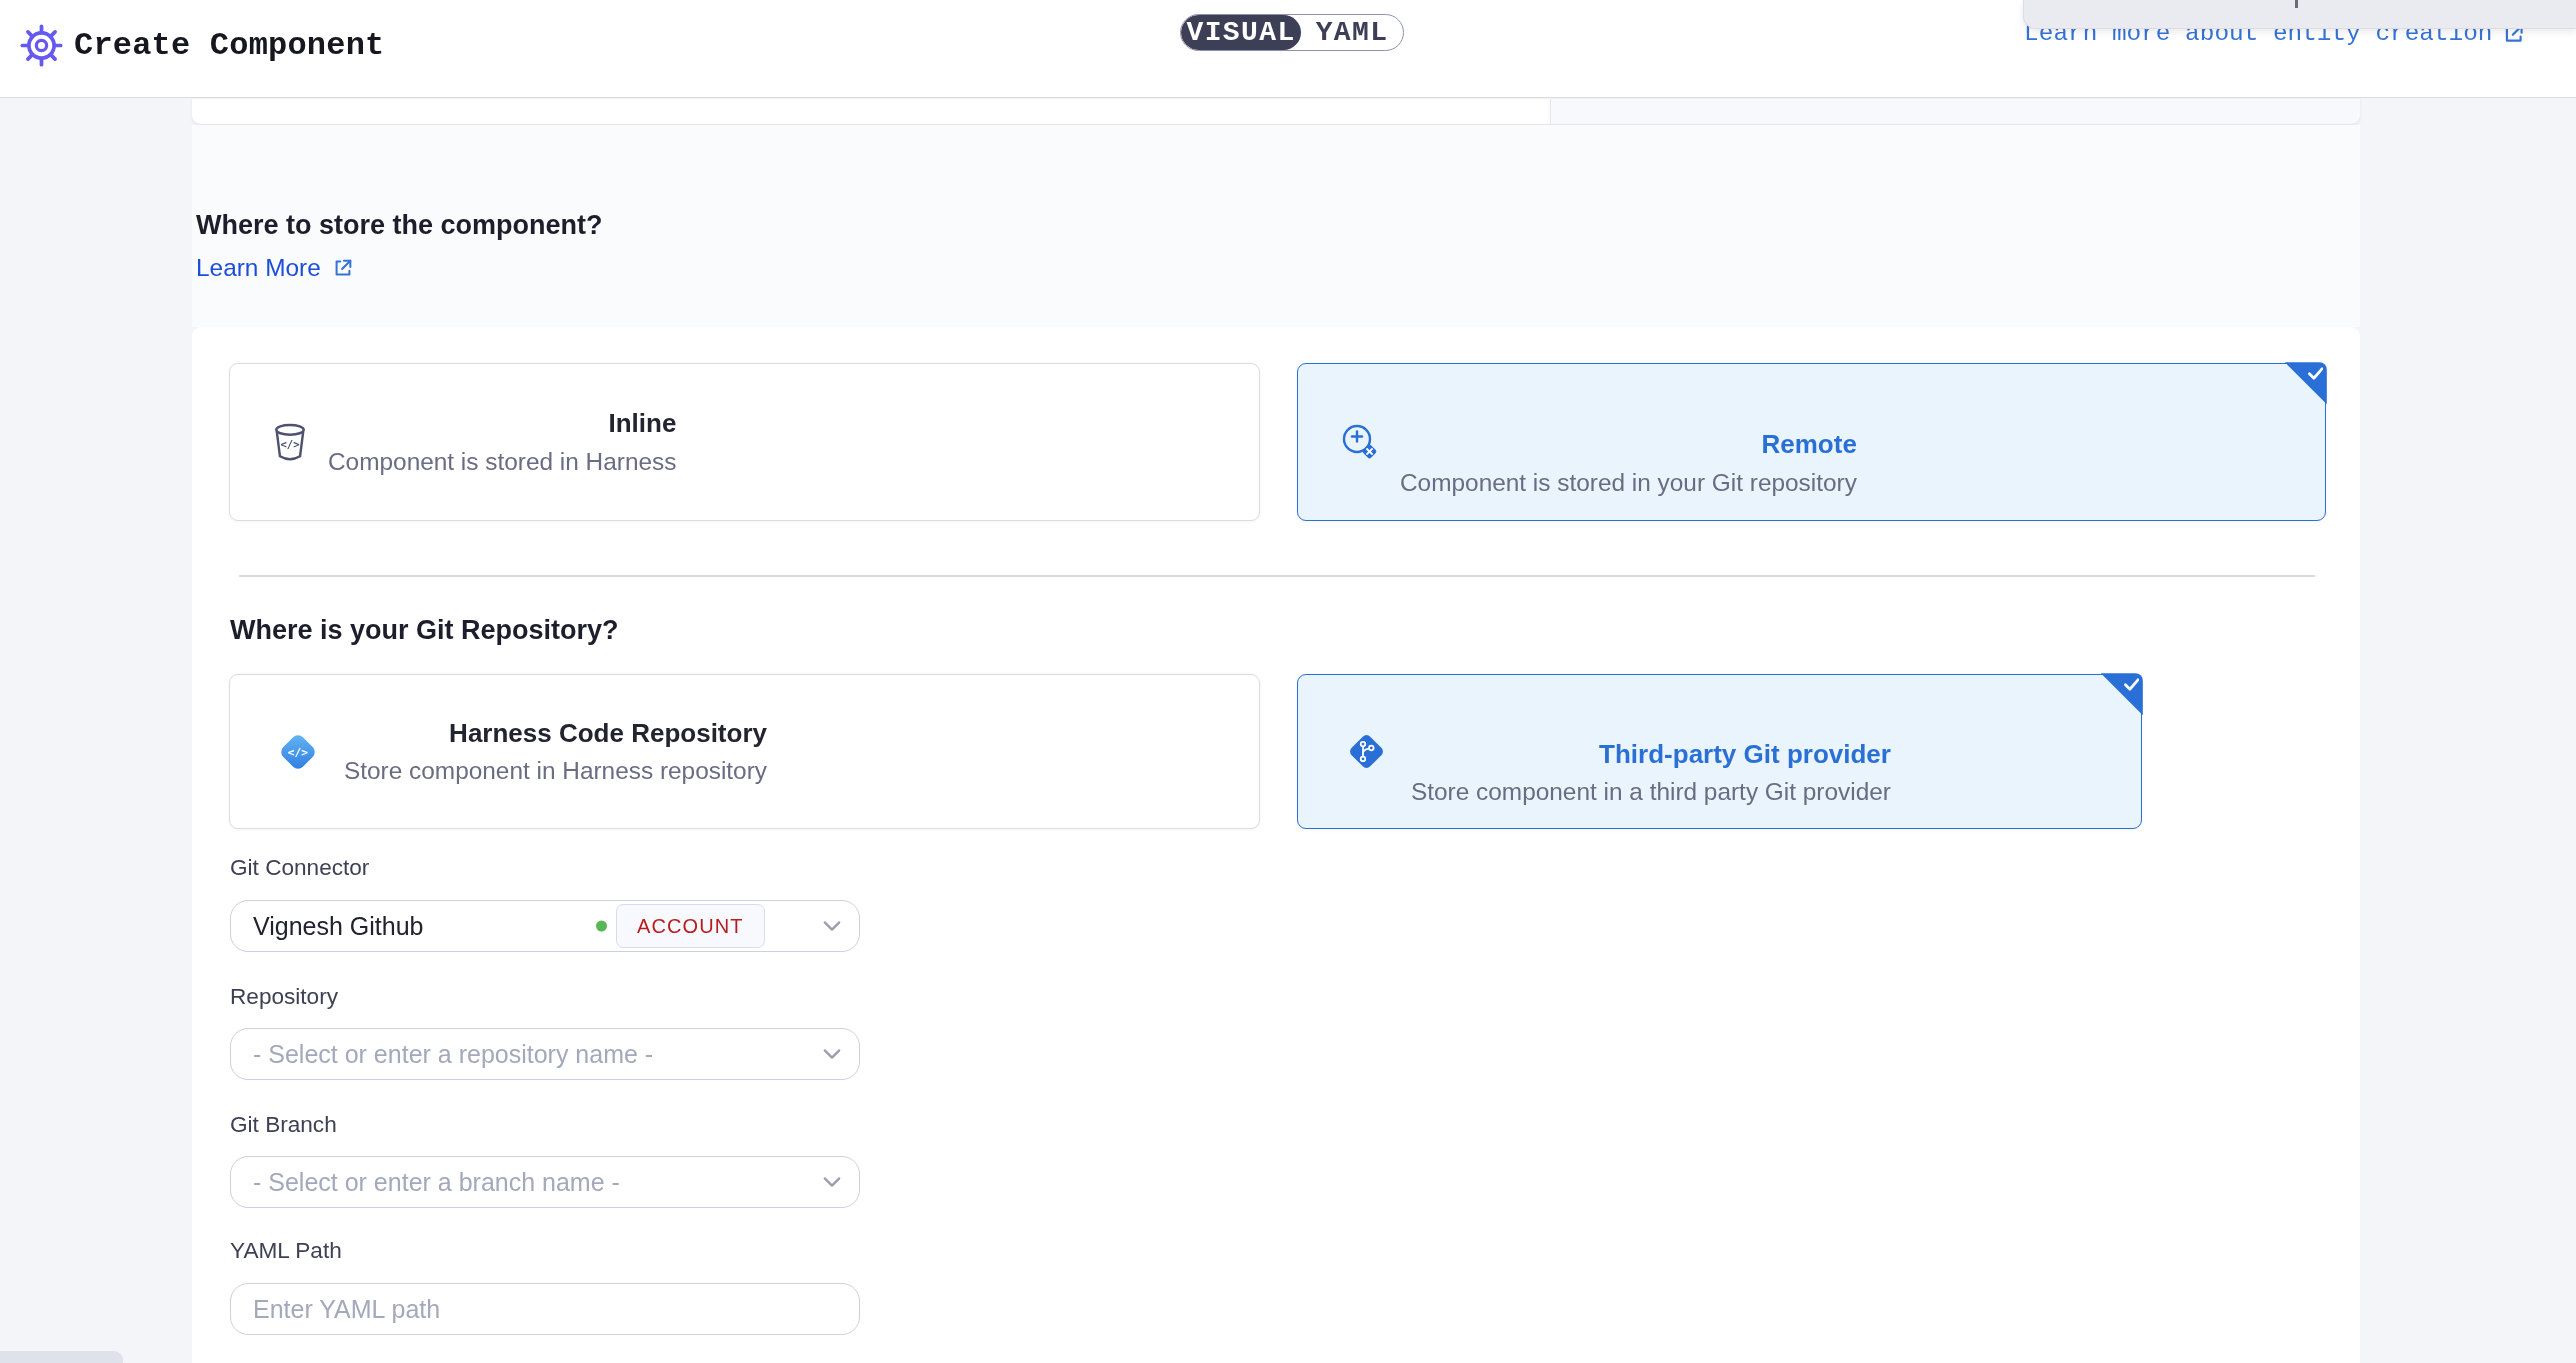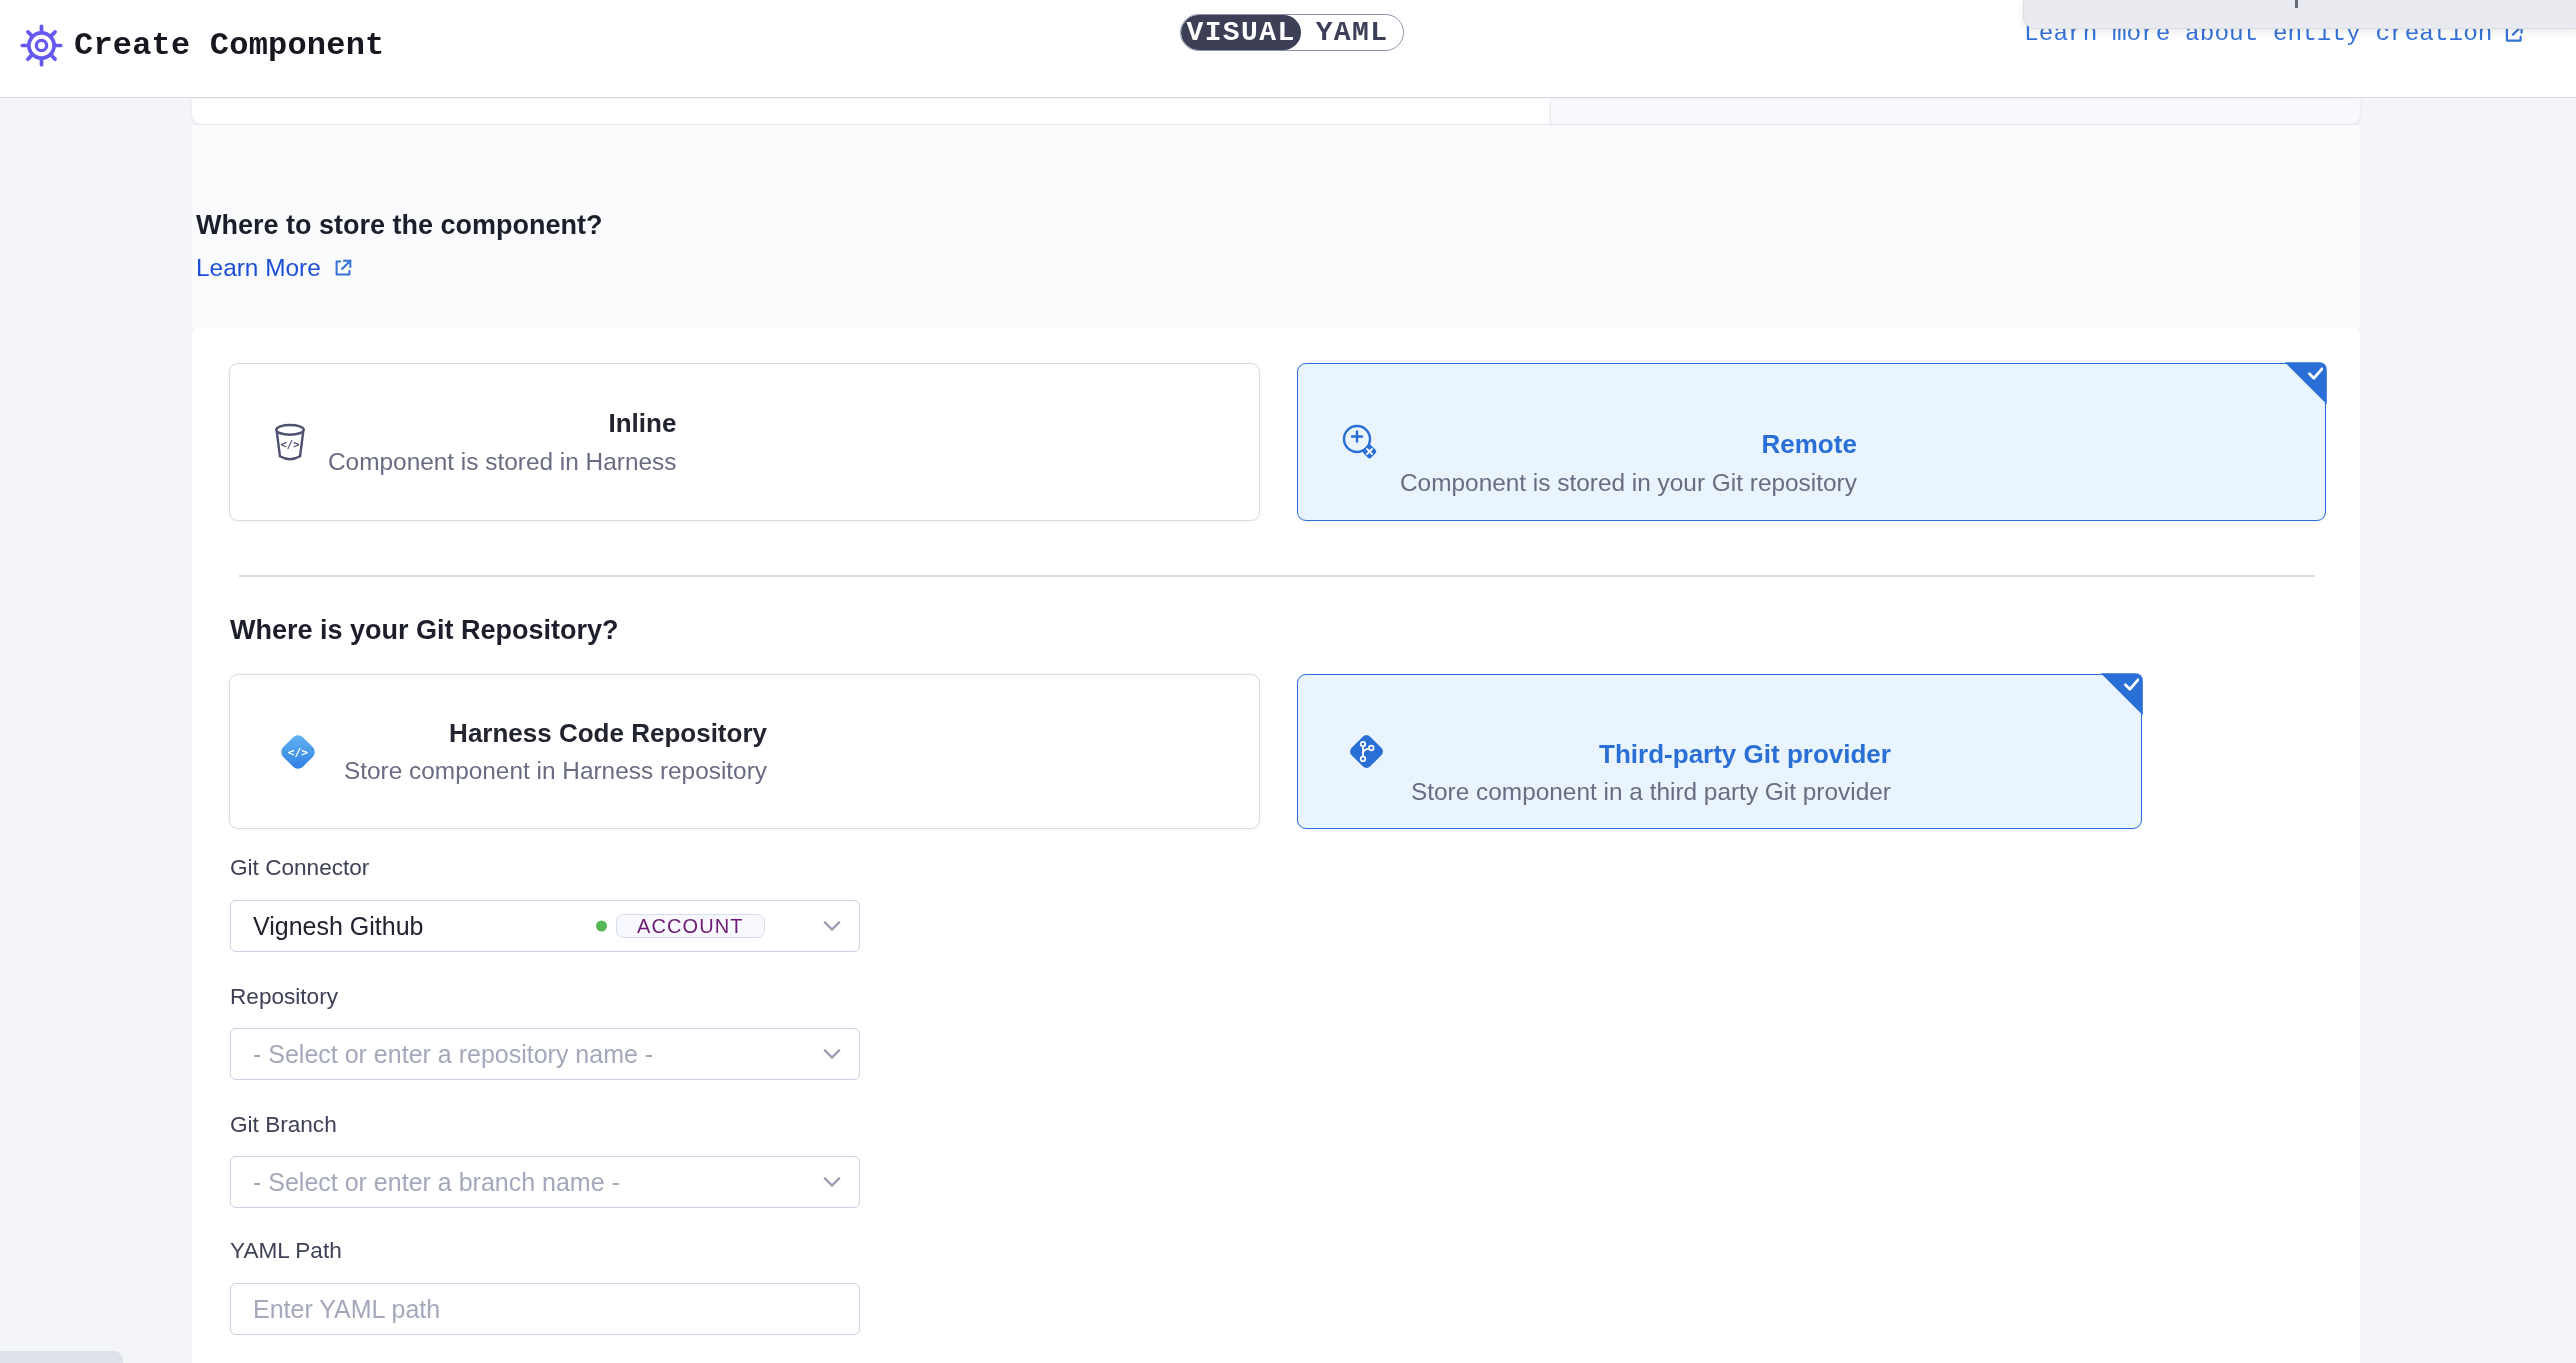--- a/index.html
+++ b/index.html
@@ -53,29 +53,29 @@
 
   .sel-corner { position:absolute; top:-1.8px; right:-1.8px; width:42px; height:42px; background:#2a6fd6; clip-path:polygon(0 0,100% 0,100% 100%); border-top-right-radius:8.1px; }
   .sel-corner svg { position:absolute; top:4.5px; right:3.6px; }
 
   
   #divider { position:absolute; left:239px; top:575px; width:2076px; height:1.8px; background:#d9dbe3; }
   #git-heading { left:230px; top:615px; }
 
   
   .f-label { position:absolute; font-size:22.6px; color:#3e4155; }
-  .select { position:absolute; left:230px; width:630px; height:52px; background:#ffffff; border:1.8px solid #ccd0e0; border-radius:6px; display:flex; align-items:center; padding:12px 22px; cursor:pointer; }
+  .select { position:absolute; left:230px; width:630px; height:52px; background:#ffffff; border:1.8px solid #ccd0e0; border-radius:18px; display:flex; align-items:center; padding:12px 22px; cursor:pointer; }
   .sel-value { font-size:25px; color:#20222e; }
   .sel-ph { font-size:25px; color:#a4a8bb; }
   .chev { position:absolute; right:18px; top:50%; transform:translateY(-50%); }
 
   #lbl-connector { left:230px; top:855px; }
   #sel-connector { top:900px; }
   #conn-dot { position:absolute; left:365px; top:50%; transform:translateY(-50%); width:11px; height:11px; border-radius:50%; background:#56b757; }
-  #conn-badge { position:absolute; left:385px; top:50%; transform:translateY(-50%); height:24px; padding:0 20px; background:#f8f9fe; border:1.8px solid #d7dbec; border-radius:7.2px; display:flex; align-items:center; font-size:20px; letter-spacing:1.1px; color:#701a75; }
+  #conn-badge { position:absolute; left:385px; top:50%; transform:translateY(-50%); height:44px; padding:0 20px; background:#f8f9fe; border:1.8px solid #d7dbec; border-radius:7.2px; display:flex; align-items:center; font-size:20px; letter-spacing:1.1px; color:#b91c1c; }
 
   #lbl-repo { left:230px; top:984px; }
   #sel-repo { top:1028px; }
   #lbl-branch { left:230px; top:1112px; }
   #sel-branch { top:1156px; }
   #lbl-yaml { left:230px; top:1238px; }
   #input-yaml { top:1283px; }
 
   
   #bl-frag { position:absolute; left:0; top:1351px; width:123px; height:12.6px; background:#dfe2ea; border-top-right-radius:9px; }

